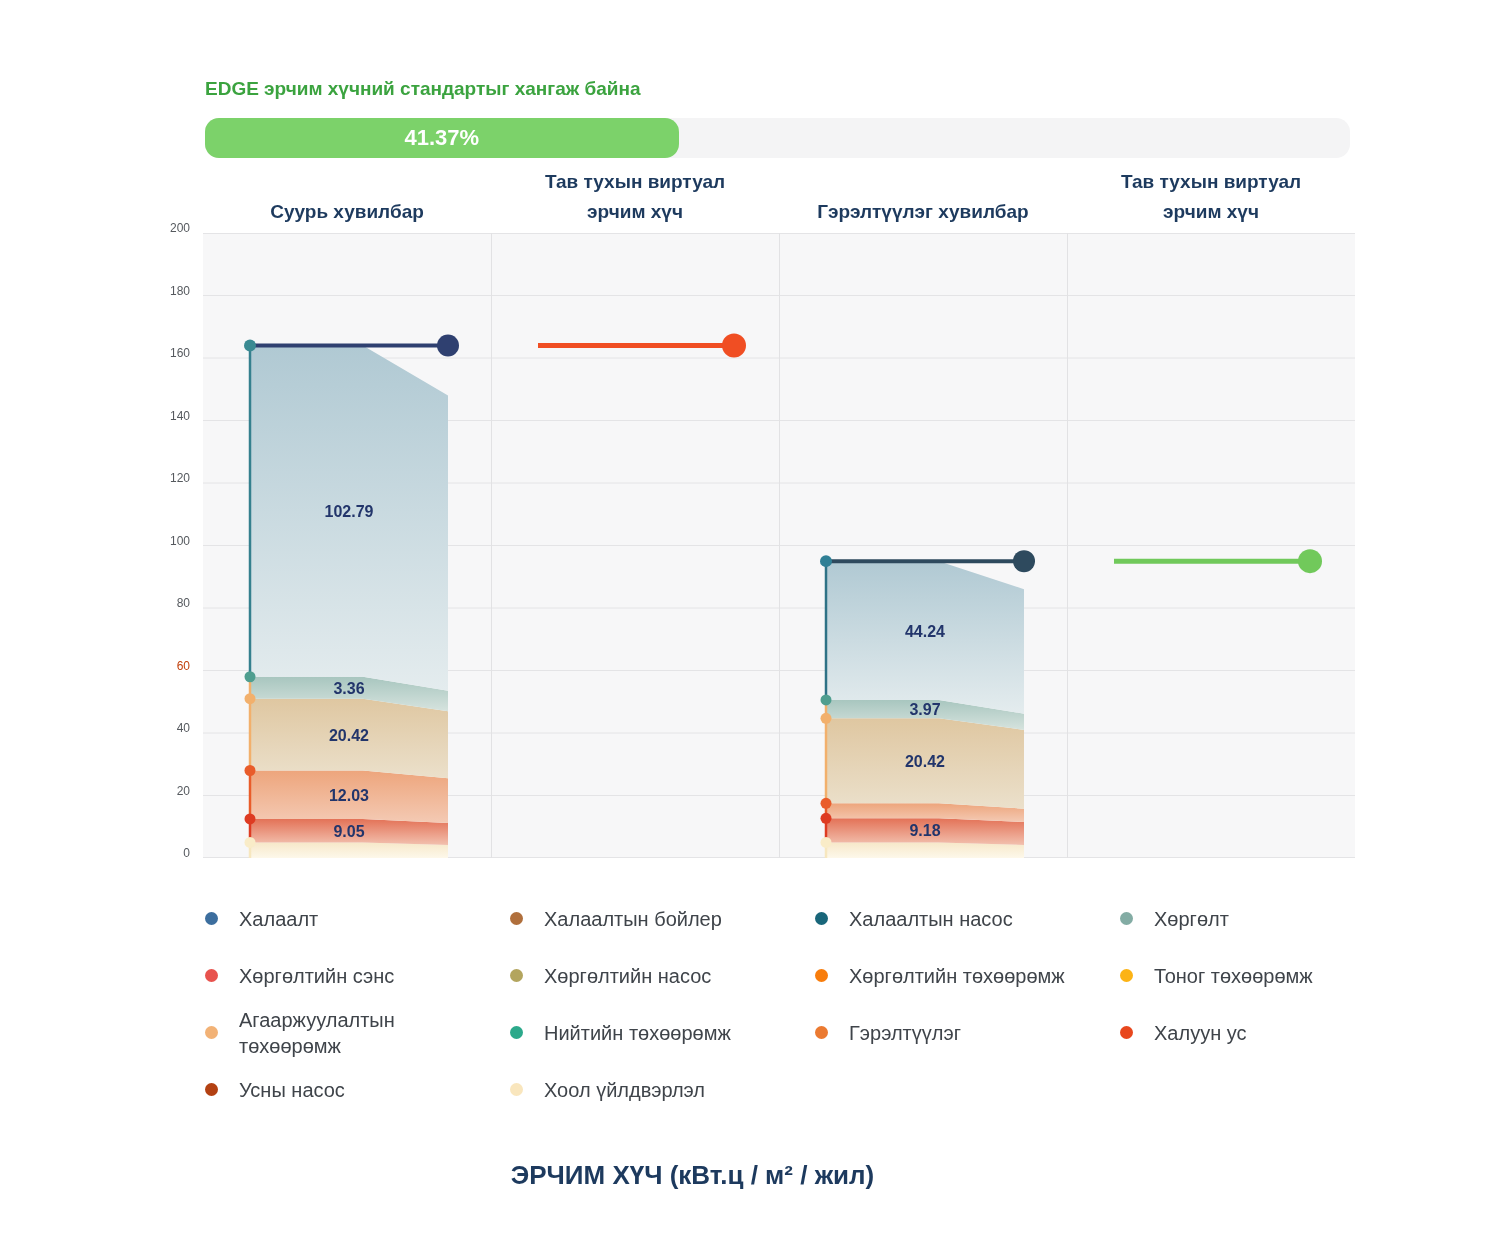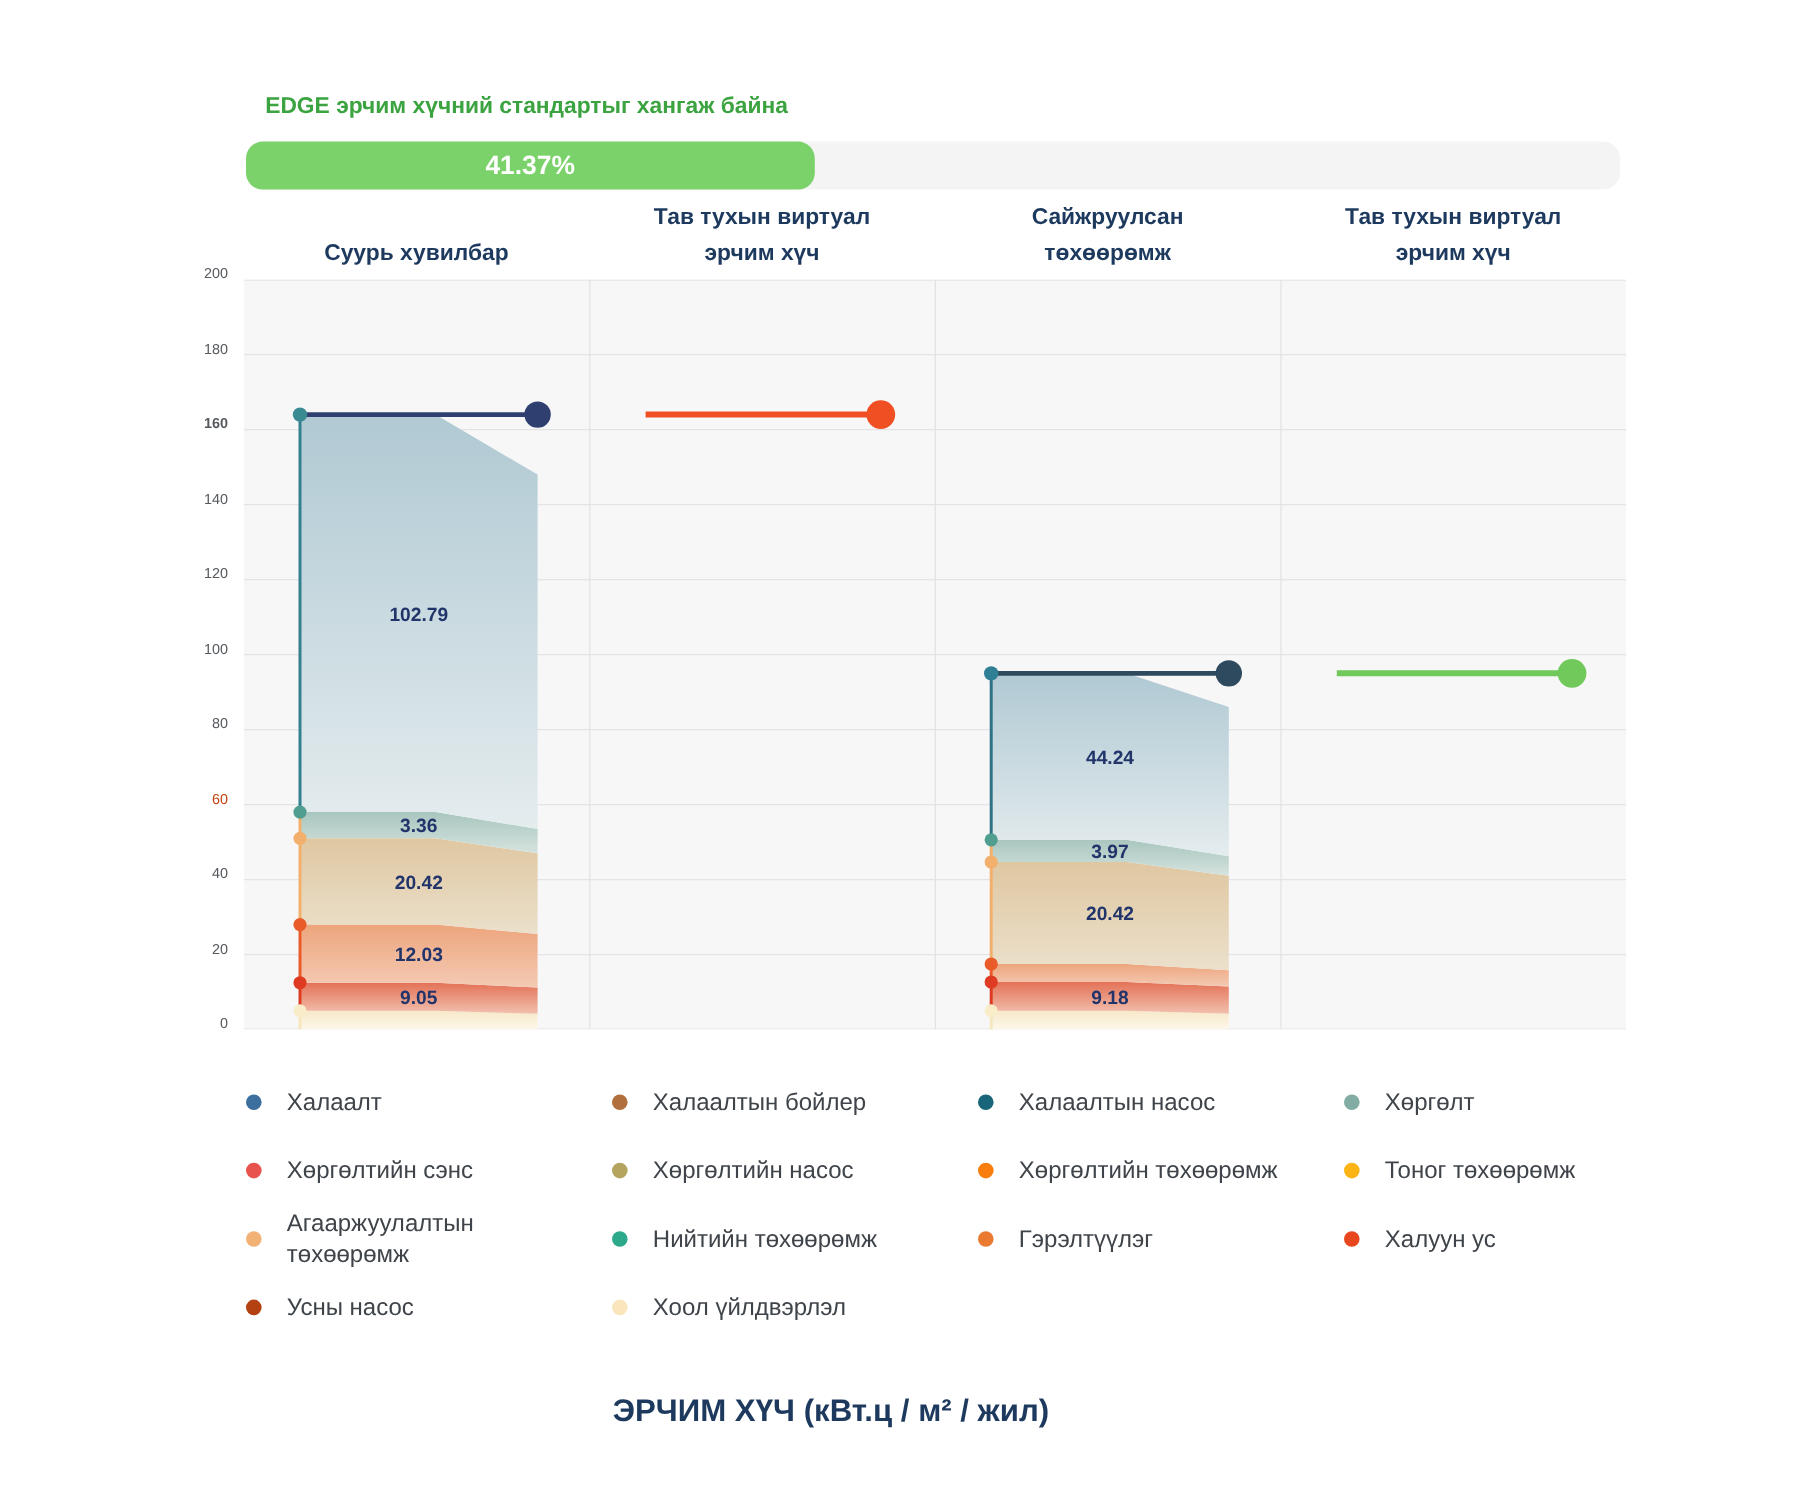--- a/index.html
+++ b/index.html
@@ -1,21 +1,21 @@
 <!DOCTYPE html>
 <html><head>
 <meta charset="utf-8">
 <style>
   html,body{margin:0;padding:0;background:#ffffff;}
   .page{
     position:relative;width:1500px;height:1257px;overflow:hidden;
     font-family:"Liberation Sans","DejaVu Sans",sans-serif;background:#ffffff;
   }
   .progress-title{
-    position:absolute;left:205px;top:78px;font-size:19px;font-weight:bold;margin-left:16px;
+    position:absolute;left:205px;top:78px;font-size:19px;font-weight:bold;
   }
   .progress-track{
     position:absolute;left:205px;top:105px;width:1145px;height:40px;border-radius:14px;
   }
   .progress-fill{
     position:absolute;left:0;top:0;height:40px;border-radius:14px;
     display:flex;align-items:center;justify-content:center;
   }
   .progress-fill span{font-size:22px;font-weight:bold;}
   .col-headers{
@@ -56,36 +56,36 @@
   </div>
 
   <div class="col-headers">
       <div class="col-header" style="color: rgb(29, 58, 94);">
         <span>Суурь хувилбар</span>
       </div>
       <div class="col-header" style="color: rgb(29, 58, 94);">
         <span>Тав тухын виртуал эрчим хүч</span>
       </div>
       <div class="col-header" style="color: rgb(29, 58, 94);">
-        <span>Сайжруулсан төхөөрөмж</span>
+        <span>Гэрэлтүүлэг хувилбар</span>
       </div>
       <div class="col-header" style="color: rgb(29, 58, 94);">
         <span>Тав тухын виртуал эрчим хүч</span>
       </div>
     </div>
   <div class="y-axis">
       <div class="y-tick" style="top: 613px; color: rgb(85, 89, 94);">0</div>
       <div class="y-tick" style="top: 550.5px; color: rgb(85, 89, 94);">20</div>
       <div class="y-tick" style="top: 488px; color: rgb(85, 89, 94);">40</div>
       <div class="y-tick" style="top: 425.5px; color: #c2410c;">60</div>
       <div class="y-tick" style="top: 363px; color: rgb(85, 89, 94);">80</div>
       <div class="y-tick" style="top: 300.5px; color: rgb(85, 89, 94);">100</div>
       <div class="y-tick" style="top: 238px; color: rgb(85, 89, 94);">120</div>
       <div class="y-tick" style="top: 175.5px; color: rgb(85, 89, 94);">140</div>
-      <div class="y-tick" style="top: 113px; color: rgb(85, 89, 94); font-weight: bold;">160</div>
+      <div class="y-tick" style="top: 113px; color: rgb(85, 89, 94);">160</div>
       <div class="y-tick" style="top: 50.5px; color: rgb(85, 89, 94);">180</div>
       <div class="y-tick" style="top: -12px; color: rgb(85, 89, 94);">200</div>
     </div>
   <div class="plot">
     <svg id="plot-svg" width="1152" height="625" viewBox="0 0 1152 625">
         <defs>
           <linearGradient id="grad-c0-b0" x1="0" y1="0" x2="0" y2="1">
             <stop offset="0%" stop-color="#f7e8c9"></stop>
             <stop offset="100%" stop-color="#fdf8ea"></stop>
           </linearGradient>

